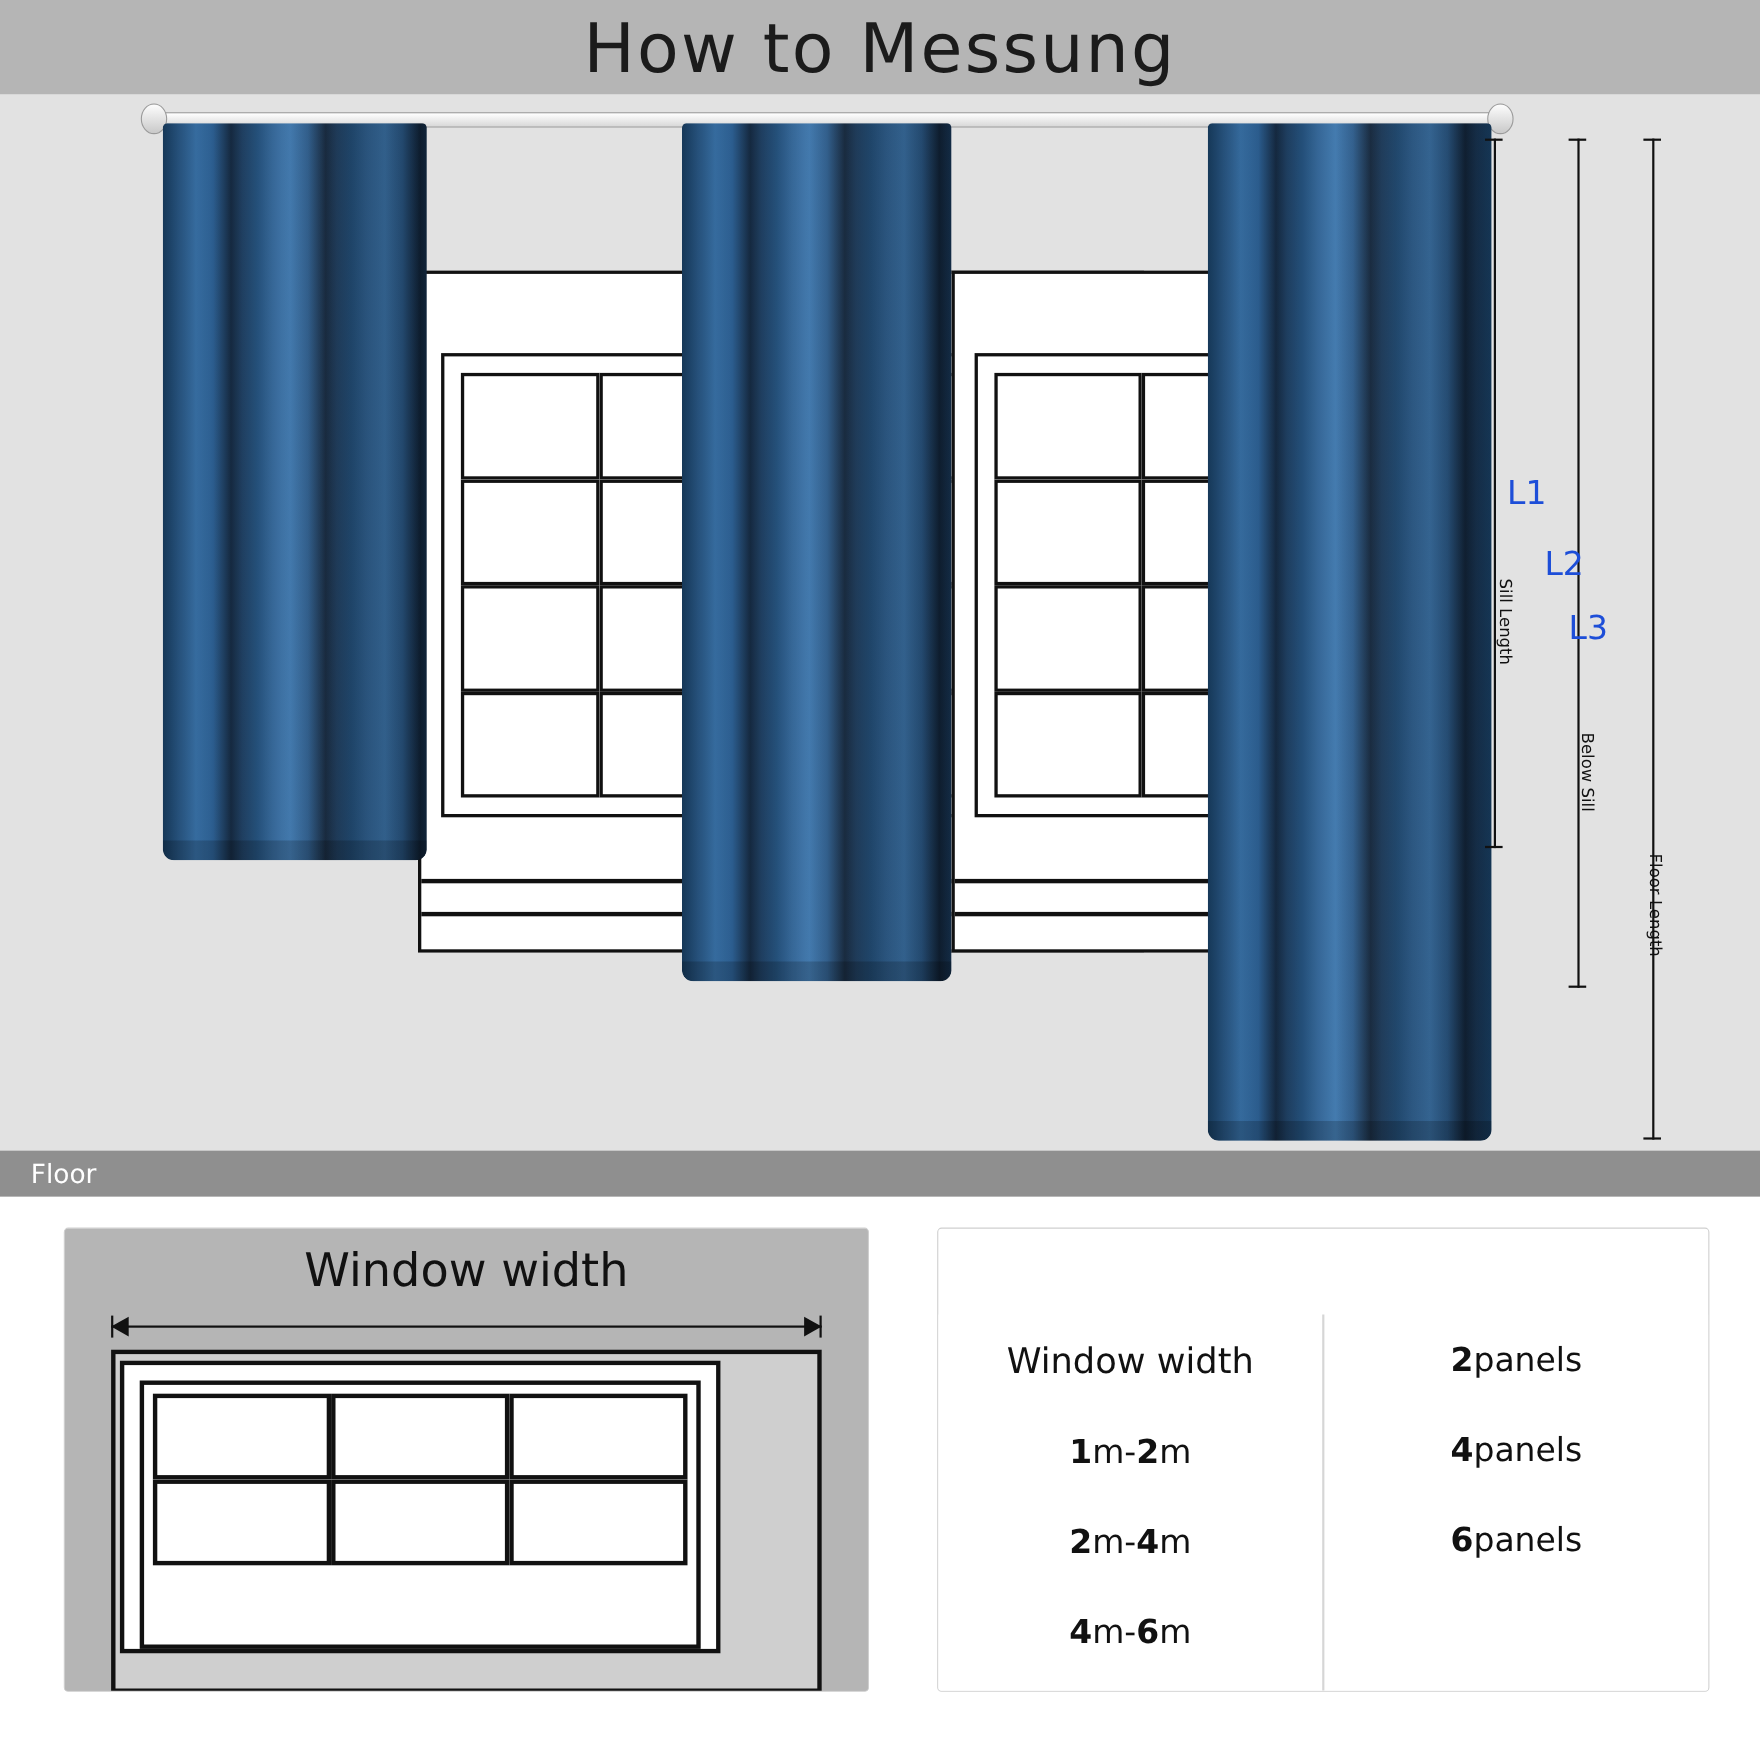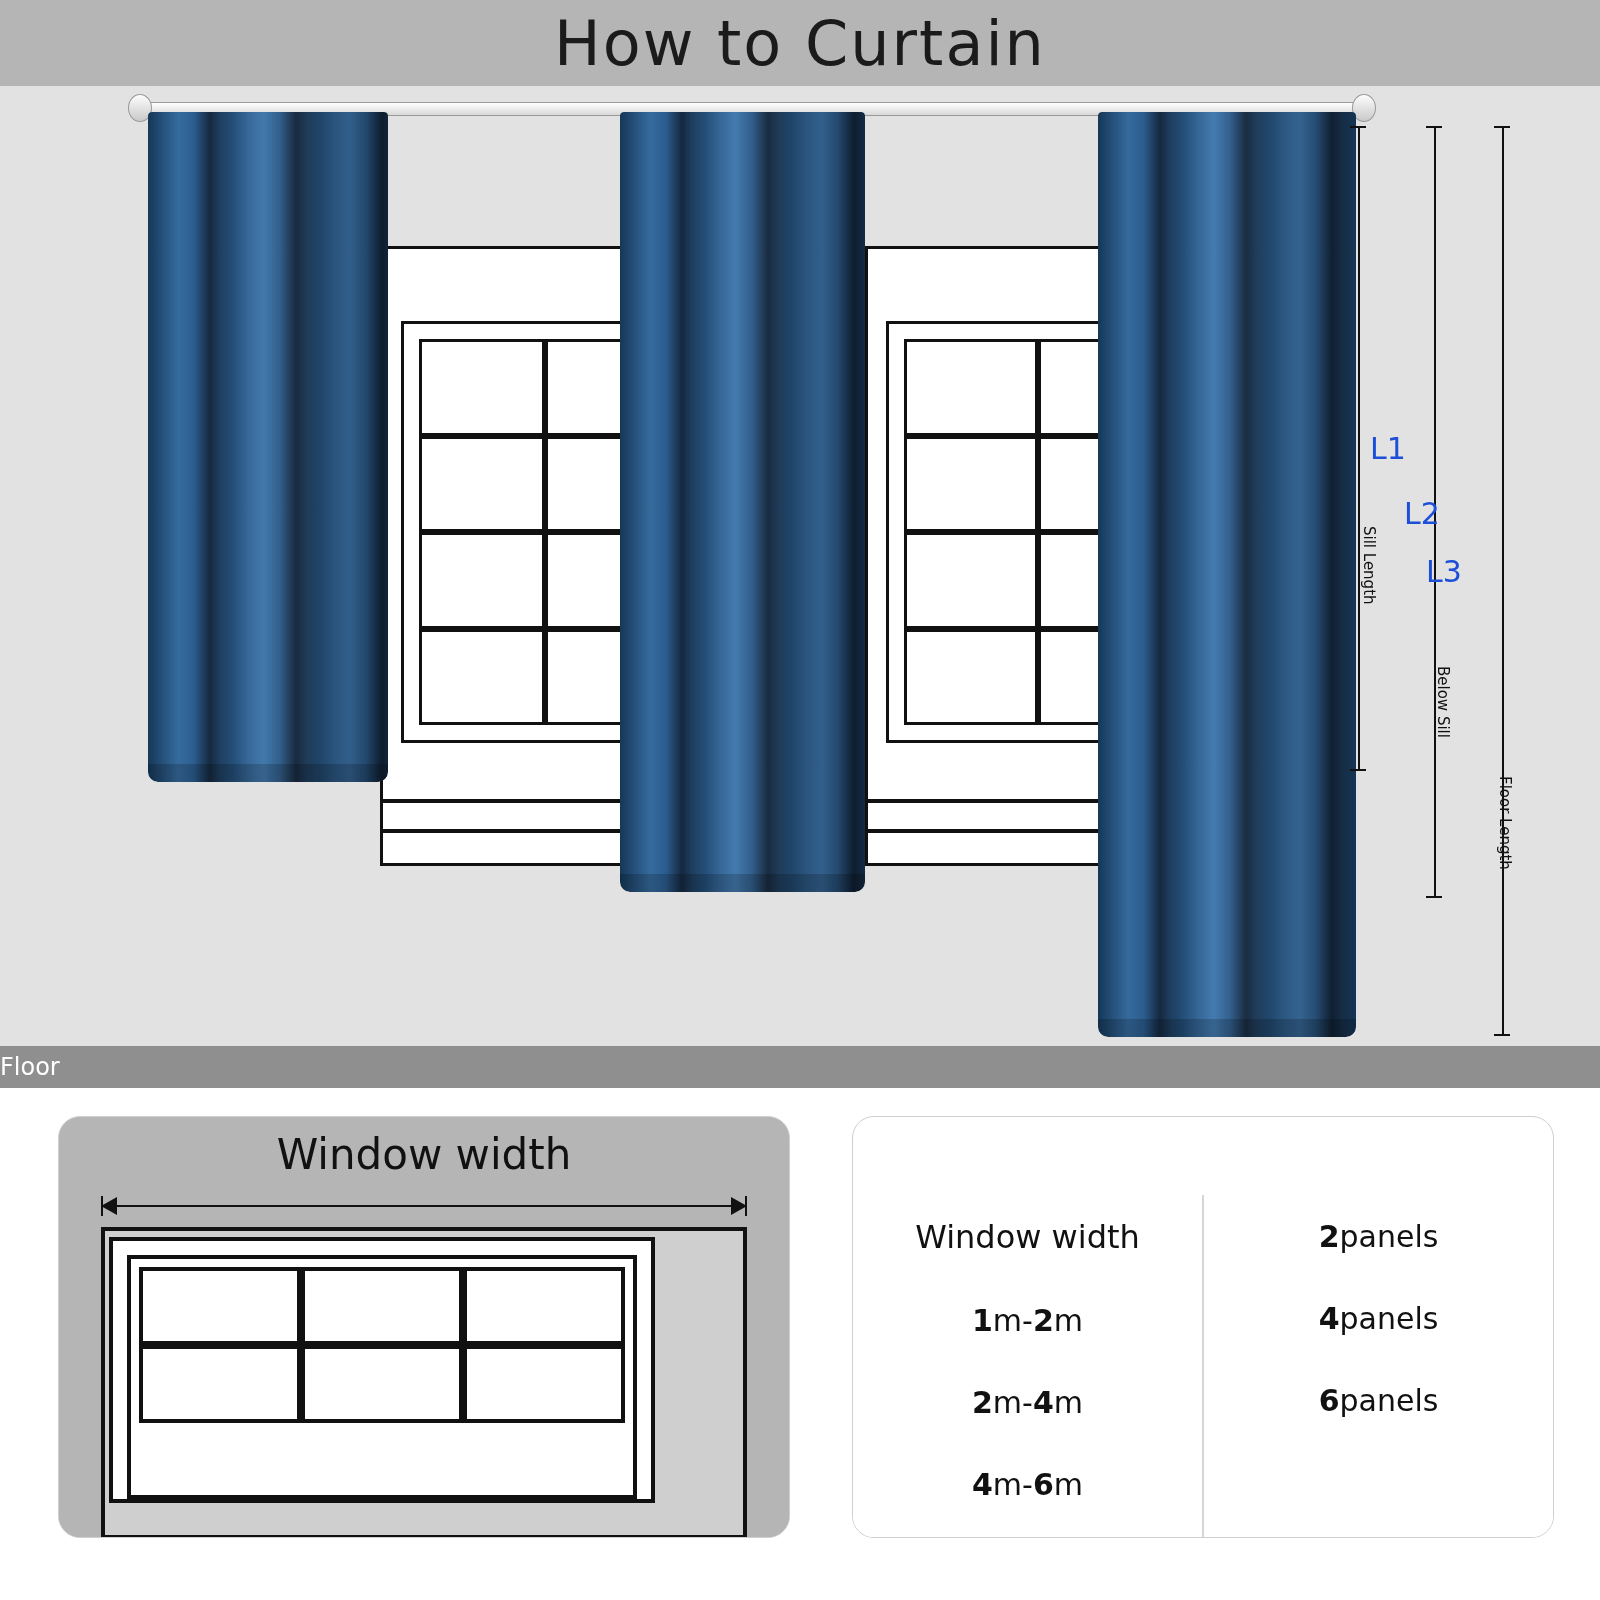--- a/index.html
+++ b/index.html
@@ -97,28 +97,28 @@
   .caption{
     position:absolute;text-align:center;font-size:30px;color:#111;line-height:1.3;
     font-family:"DejaVu Sans", sans-serif;
   }
 
   
   .floor-band{
     position:absolute;left:0;top:1046px;width:1600px;height:42px;
     background:#8f8f8f;display:flex;align-items:center;
   }
-  .floor-label{color:#fff;font-size:24px;}
+  .floor-label{color:#fff;font-size:24px;padding-left:28px;}
 
   
   .bottom{
     position:absolute;left:0;top:1088px;width:1600px;height:512px;background:#fff;
   }
   .card{
-    position:absolute;border-radius:22px;overflow:hidden;
+    position:absolute;border-radius:4px;overflow:hidden;
     border:1px solid #cfcfcf;
   }
   .card-left{
     left:58px;top:28px;width:730px;height:420px;background:#b5b5b5;
   }
   .card-left-title{
     height:74px;display:flex;align-items:center;justify-content:center;
     font-size:42px;color:#111;
   }
   .card-left-body{
@@ -179,21 +179,21 @@
   }
   .trow b{font-weight:700;}
   .footnote{
     position:absolute;right:34px;top:462px;font-size:30px;color:#111;
   }
 </style>
 </head>
 <body>
 
 <div class="header">
-  <div class="header-title">How to Curtain</div>
+  <div class="header-title">How to Messung</div>
 </div>
 
 <div class="scene">
 
   <div class="window win-outer" style="left:380px;top:160px;width:330px;height:620px;">
     <div class="win-inner" style="left:18px;top:72px;right:18px;bottom:120px;"></div>
     <div class="pane-grid" style="left:36px;top:90px;right:36px;bottom:138px;grid-template-columns:1fr 1fr;grid-template-rows:1fr 1fr 1fr 1fr;">
       <div class="pane"></div>
         <div class="pane"></div>
       <div class="pane"></div>

